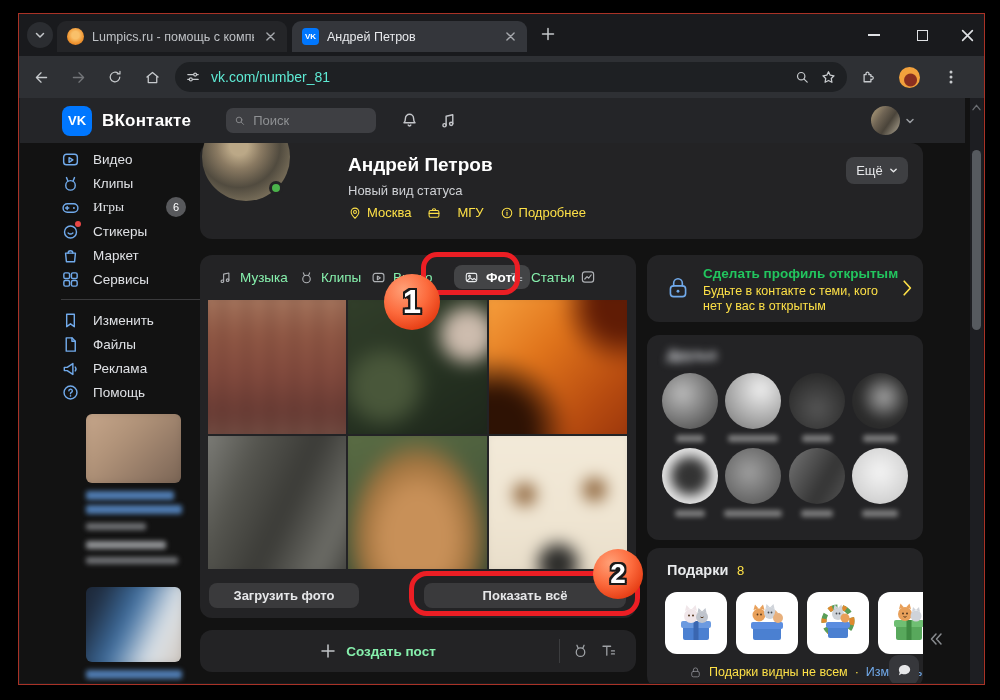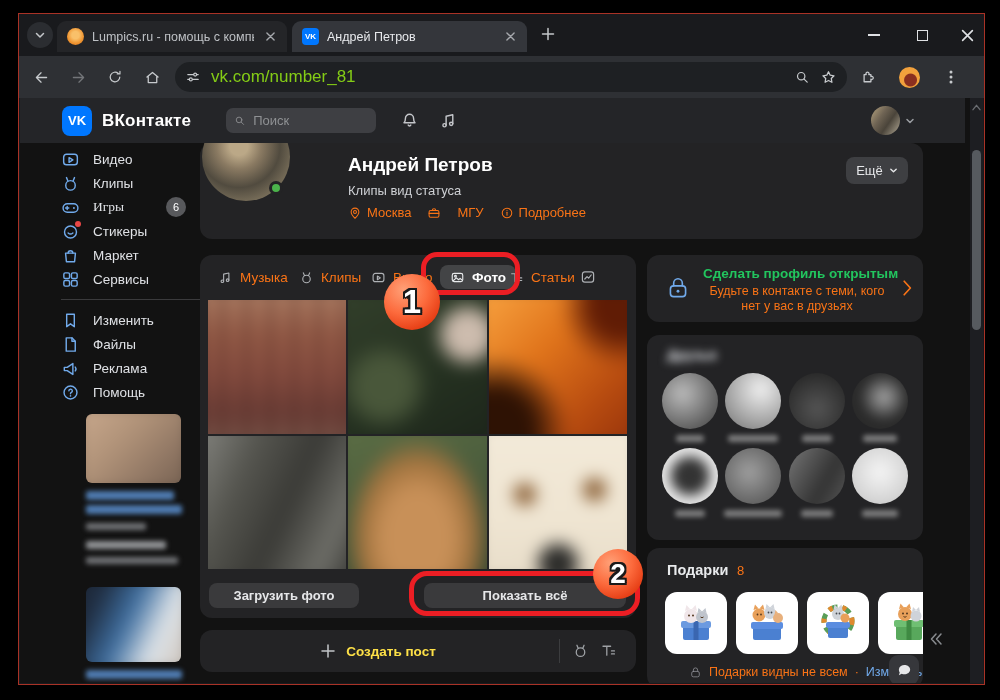--- a/index.html
+++ b/index.html
@@ -23,21 +23,21 @@
   .vkfavi{width:17px;height:17px;border-radius:4px;background:#07f;color:#fff;font-size:8px;font-weight:bold;
           display:flex;align-items:center;justify-content:center;flex:none;}
   .tabclose{width:17px;height:17px;color:#a5a8ac;display:flex;align-items:center;justify-content:center;flex:none;}
   .circlebtn{position:absolute;width:26px;height:26px;border-radius:50%;background:#2b2d31;color:#c4c7ca;
              display:flex;align-items:center;justify-content:center;}
   .winctl{position:absolute;top:0;height:42px;display:flex;align-items:center;color:#dfe1e4;}
   .toolbar{position:absolute;left:0;top:42px;width:100%;height:42px;background:#2e3034;display:flex;align-items:center;}
   .tbico{color:#c7cacd;width:24px;height:24px;display:flex;align-items:center;justify-content:center;flex:none;}
   .addr{position:absolute;left:156px;top:6px;width:672px;height:30px;border-radius:15px;background:#1e2023;
         display:flex;align-items:center;padding:0 10px;gap:10px;}
-  .addr .url{font-size:17px;color:#84cc16;flex:1;}
+  .addr .url{font-size:14px;color:#5eead4;flex:1;}
 
   
   .page{position:absolute;left:1px;top:84px;right:1px;bottom:1px;background:#121212;}
   .vkheader{position:absolute;left:0;top:0;width:945px;height:45px;background:#242528;display:flex;align-items:center;}
   .vklogo{width:30px;height:30px;border-radius:8px;background:#0077ff;color:#fff;font-weight:800;font-size:13px;
           display:flex;align-items:center;justify-content:center;}
   .wordmark{font-size:17px;font-weight:700;color:#fff;letter-spacing:.2px;}
   .vksearch{position:absolute;left:206px;top:10px;width:150px;height:25px;border-radius:7px;background:#3e3f43;
             display:flex;align-items:center;padding:0 8px;gap:6px;color:#929396;}
   .vksearch input{background:transparent;border:none;outline:none;color:#c9cbce;font-size:13px;width:100%;
@@ -48,31 +48,31 @@
   .sbitem{position:absolute;display:flex;align-items:center;gap:13px;height:24px;color:#71aaeb;}
   .sbitem .lbl{font-size:13.5px;font-weight:500;color:#dfe1e5;}
   .badge{position:absolute;width:20px;height:20px;border-radius:50%;background:#58595c;color:#fff;font-size:11px;
          display:flex;align-items:center;justify-content:center;}
   .blurimg{position:absolute;overflow:hidden;border-radius:6px;}
   .blurimg>div{position:absolute;inset:-14px;filter:blur(9px);}
   .adline{position:absolute;border-radius:2px;filter:blur(2.5px);}
   .pillbtn{background:#3a3a3c;border-radius:8px;color:#e6e7e9;font-size:13px;font-weight:600;
            display:flex;align-items:center;justify-content:center;}
   .vktab{position:absolute;top:10px;height:24px;display:flex;align-items:center;gap:7px;color:#aeb1b5;}
-  .vktab .lbl{font-size:13.5px;font-weight:500;color:#f97316;}
+  .vktab .lbl{font-size:13.5px;font-weight:500;color:#86efac;}
   .vktab.active{background:#434446;border-radius:8px;padding:0 10px;}
   .vktab.active .lbl{color:#fff;font-weight:600;}
   .ph{position:relative;overflow:hidden;}
   .ph>div{position:absolute;inset:-14px;filter:blur(8px);}
   .fav{border-radius:50%;overflow:hidden;position:relative;}
   .fav>div{position:absolute;inset:-10px;filter:blur(5px);}
   .fname{height:7px;border-radius:3px;background:#9a9a9a;opacity:.75;filter:blur(2.5px);margin:6px auto 0;}
   .gift{position:absolute;top:44px;width:62px;height:62px;border-radius:12px;background:#fff;display:flex;
         align-items:center;justify-content:center;}
-  .graytxt{color:#f97316;text-align:center;}
+  .graytxt{color:#fde047;}
   .scrollbar{position:absolute;right:0;top:84px;width:13px;bottom:1px;background:#1d1e22;}
   .thumb{position:absolute;left:2px;width:9px;border-radius:5px;background:#565a5f;}
 
   
   .annrect{position:absolute;border:5px solid #ec1e24;z-index:60;}
   .anncircle{position:absolute;border-radius:50%;z-index:61;
              background:radial-gradient(circle at 35% 28%,#ffa077 0%,#fc6a3c 45%,#e63d14 78%,#cf2f08 100%);
              display:flex;align-items:center;justify-content:center;color:#fff;font-weight:800;
              text-shadow:-2px -2px 0 #1a1a1a,2px -2px 0 #1a1a1a,-2px 2px 0 #1a1a1a,2px 2px 0 #1a1a1a,0 2px 0 #1a1a1a,0 -2px 0 #1a1a1a,2px 0 0 #1a1a1a,-2px 0 0 #1a1a1a;}
 </style>
@@ -309,21 +309,21 @@
             </div>
             <div class="adline" style="left:66px;top:527px;width:96px;height:9px;background:#4f7bb0;"></div>
 
           </div>
         </div>
 
         <div class="card" style="left:180px;top:0;width:723px;height:96px;">
           <div class="abs" style="left:2px;top:-30px;width:88px;height:88px;border-radius:50%;overflow:hidden;background:radial-gradient(circle at 42% 38%,#bba887 0 12%,#8a7a62 30%,#514b3f 55%,#766c58 75%,#3c382f);"></div>
           <div class="abs" style="left:69px;top:38px;width:14px;height:14px;border-radius:50%;background:#4bb34b;border:3px solid #232325;"></div>
           <div class="abs" style="left:148px;top:11px;font-size:19px;font-weight:700;color:#fff;">Андрей Петров</div>
-          <div class="abs" style="left:148px;top:40px;font-size:13px;color:#cfd1d5;">Клипы вид статуса</div>
+          <div class="abs" style="left:148px;top:40px;font-size:13px;color:#cfd1d5;">Новый вид статуса</div>
           <div class="abs graytxt" style="left:148px;top:62px;display:flex;align-items:center;gap:16px;font-size:13px;">
             <span style="display:flex;align-items:center;gap:5px;">
               <svg class="sv" width="14" height="14" viewBox="0 0 20 20">
                   <path d="M10 17.5 C10 17.5 4.5 12.2 4.5 8.5 a5.5 5.5 0 0 1 11 0 C15.5 12.2 10 17.5 10 17.5 Z"></path>
                   <circle cx="10" cy="8.5" r="2.1"></circle>
                 </svg>
               <span>Москва</span>
             </span>
             <span style="display:flex;align-items:center;gap:16px;">
               <svg class="sv" width="14" height="14" viewBox="0 0 20 20">
@@ -365,21 +365,21 @@
               </svg>
             <span class="lbl">Клипы</span>
           </div>
           <div class="vktab" style="left:171px;">
             <svg class="sv" width="15" height="15" viewBox="0 0 20 20">
                 <rect x="2.8" y="4.5" width="14.4" height="11" rx="3"></rect>
                 <path d="M8.5 8 l4 2.5 -4 2.5 Z"></path>
               </svg>
             <span class="lbl">Видео</span>
           </div>
-          <div class="vktab active" style="left:240px;">
+          <div class="vktab active" style="left:254px;">
             <svg class="sv" width="15" height="15" viewBox="0 0 20 20" style="color:#e8eaec;">
                 <rect x="3" y="4.5" width="14" height="11" rx="2.5"></rect>
                 <circle cx="7.3" cy="8.3" r="1.2"></circle>
                 <path d="M4.5 14 l4 -3.5 3 2.5 2 -1.8 2 1.8"></path>
               </svg>
             <span class="lbl">Фото</span>
           </div>
           <div class="vktab" style="left:309px;">
             <svg class="sv" width="15" height="15" viewBox="0 0 20 20">
                 <path d="M3.5 5 h9 M8 5 v10.5"></path>
@@ -417,21 +417,21 @@
 
           <div class="abs pillbtn" style="left:224px;top:328px;width:202px;height:25px;">Показать всё</div>
           <div class="abs pillbtn" style="left:9px;top:328px;width:150px;height:25px;">Загрузить фото</div>
         </div>
 
         <div class="card" style="left:180px;top:487px;width:436px;height:42px;">
           <div class="abs" style="left:0;top:0;width:356px;height:42px;display:flex;align-items:center;justify-content:center;gap:10px;color:#c3c6c9;">
             <svg class="sv" width="16" height="16" viewBox="0 0 16 16">
                 <path d="M8 2 V14 M2 8 H14"></path>
               </svg>
-            <span style="font-size:13.5px;font-weight:600;color:#fde047;">Создать пост</span>
+            <span style="font-size:13.5px;font-weight:600;color:#86efac;">Создать пост</span>
           </div>
           <div class="abs" style="left:359px;top:9px;width:1px;height:24px;background:#3c3d3f;"></div>
           <div class="abs" style="left:372px;top:12px;color:#9fa2a6;">
             <svg class="sv" width="17" height="17" viewBox="0 0 20 20">
                 <circle cx="10" cy="12" r="5"></circle>
                 <path d="M7.3 7.4 L5.8 3.8 M12.7 7.4 L14.2 3.8"></path>
               </svg>
           </div>
           <div class="abs" style="left:400px;top:12px;color:#9fa2a6;">
             <svg class="sv" width="17" height="17" viewBox="0 0 20 20">
@@ -443,21 +443,21 @@
 
         <div class="card" style="left:627px;top:112px;width:276px;height:67px;">
           <div class="abs" style="left:18px;top:20px;color:#71aaeb;">
             <svg class="sv" width="26" height="26" viewBox="0 0 24 24" stroke-width="1.6">
                 <rect x="5" y="10" width="14" height="10" rx="3"></rect>
                 <path d="M8 10 V7.5 a4 4 0 0 1 8 0 V10"></path>
                 <circle cx="12" cy="15" r="1.3" fill="#71aaeb" stroke="none"></circle>
               </svg>
           </div>
           <div class="abs" style="left:56px;top:11px;font-size:13.5px;font-weight:700;color:#22c55e;">Сделать профиль открытым</div>
-          <div class="abs graytxt" style="left:56px;top:29px;width:188px;font-size:12.5px;line-height:15px;">Будьте в контакте с теми, кого нет у вас в друзьях</div>
+          <div class="abs graytxt" style="left:56px;top:29px;width:188px;font-size:12.5px;line-height:15px;">Будьте в контакте с теми, кого нет у вас в открытым</div>
           <div class="abs graytxt" style="left:254px;top:24px;">
             <svg class="sv" width="12" height="18" viewBox="0 0 10 16" stroke-width="1.8">
                 <path d="M2.5 2 L8 8 L2.5 14"></path>
               </svg>
           </div>
         </div>
 
         <div class="card" style="left:627px;top:192px;width:276px;height:205px;">
           <div class="abs" style="left:20px;top:12px;font-size:14px;font-weight:700;color:#dfe1e5;filter:blur(4px);">Друзья</div>
           <div class="abs" style="left:14px;top:38px;width:248px;display:grid;grid-template-columns:repeat(4,1fr);column-gap:6px;row-gap:6px;">

